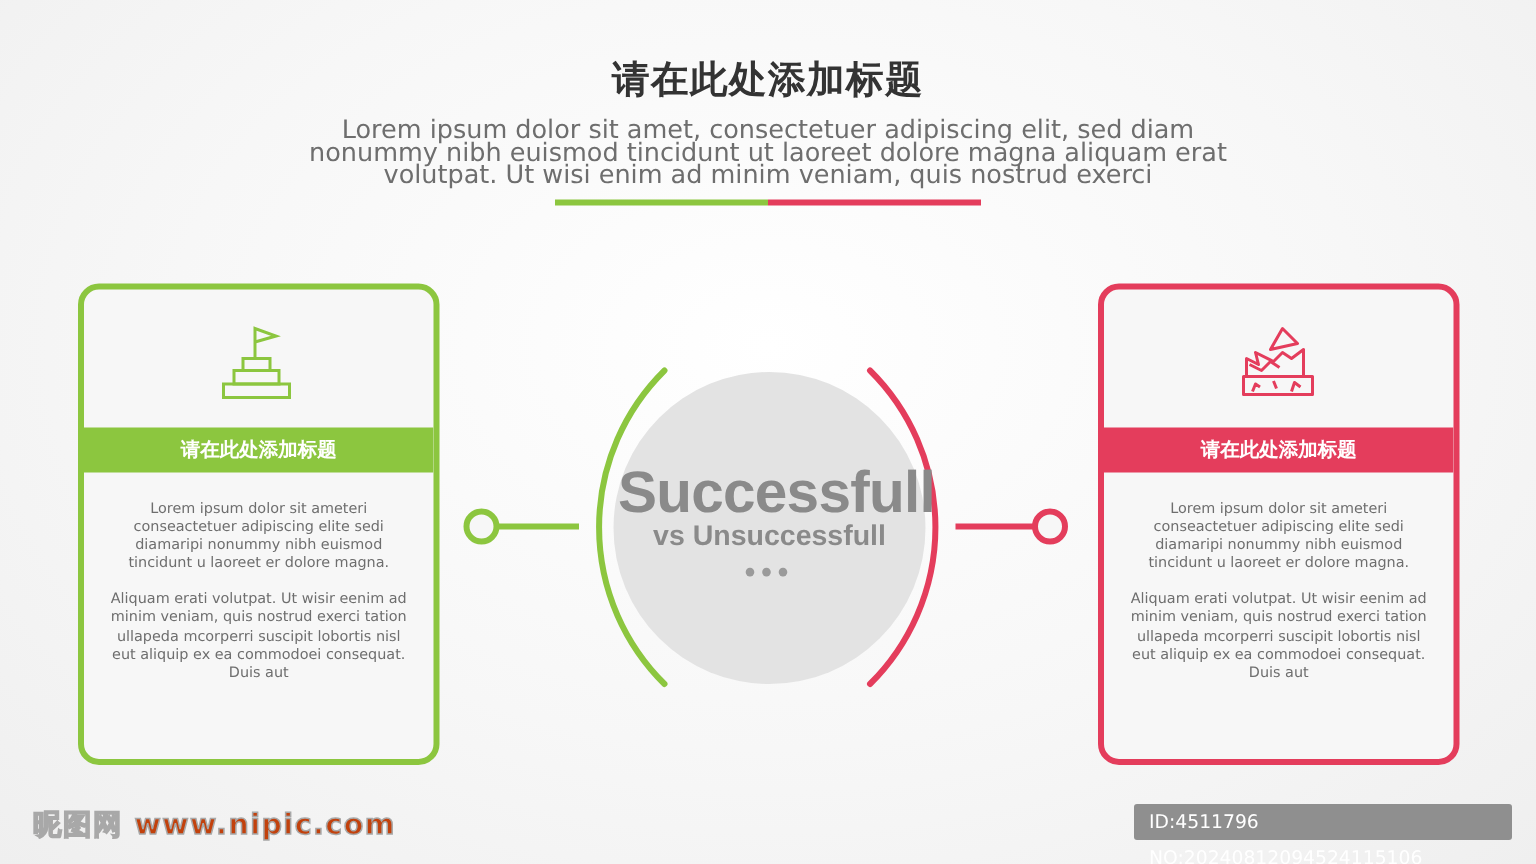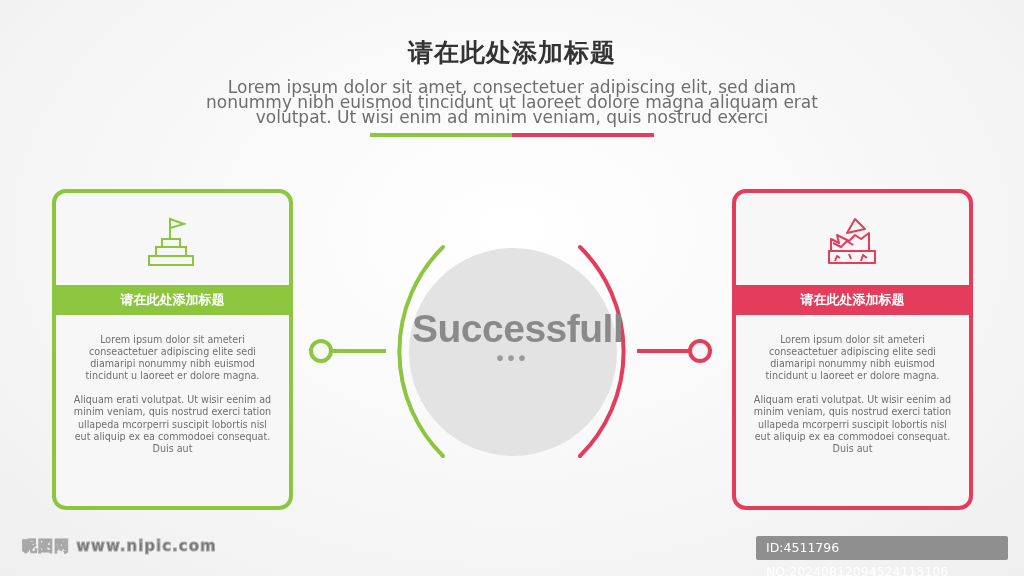--- a/index.html
+++ b/index.html
@@ -54,21 +54,21 @@
     .center-text {
       position: absolute; left: 412px; top: 312px; width: 202px;
       text-align: center; color: #8a8a8a; font-weight: bold;
     }
     .center-text .l1 { font-size: 39px; line-height: 34px; letter-spacing: -0.5px; }
     .center-text .l2 { font-size: 19px; line-height: 24px; }
     .center-text .dots { font-size: 20px; line-height: 20px; letter-spacing: 4px; margin-top: 2px; color: #9a9a9a; }
 
     .wm-left {
       position: absolute; left: 22px; top: 537px;
-      font-size: 15px; font-weight: bold; color: #737373;
+      font-size: 19px; font-weight: bold; color: #c2410c;
       -webkit-text-stroke: 1px #a8a8a8; letter-spacing: 1px;
       font-family: "DejaVu Sans", sans-serif;
     }
     .wm-right {
       position: absolute; left: 756px; top: 536px; width: 252px; height: 24px;
       background: #8f8f8f; border-radius: 2px; color: #ffffff;
       font-size: 12.5px; line-height: 24px; padding-left: 10px;
       font-family: "DejaVu Sans", sans-serif;
     }
   </style>
@@ -89,20 +89,21 @@
 
   <line x1="332" y1="351" x2="386" y2="351" stroke="#8cc63f" stroke-width="4"></line>
   <circle cx="321" cy="351" r="10" fill="#f7f7f7" stroke="#8cc63f" stroke-width="4"></circle>
 
   <line x1="637" y1="351" x2="689" y2="351" stroke="#e43d5c" stroke-width="4"></line>
   <circle cx="700" cy="351" r="10" fill="#f7f7f7" stroke="#e43d5c" stroke-width="4"></circle>
 </svg>
 
 <div class="center-text">
   <div class="l1">Successfull</div>
+  <div class="l2">vs Unsuccessfull</div>
   <div class="dots">•••</div>
 </div>
 
 <div class="card left" style="border-color:#8cc63f">
   <div class="icon-wrap">
     <svg width="56" height="56" viewBox="0 0 56 56" fill="none" stroke="#8cc63f" stroke-width="2">
       <path d="M25 24 V4 L39 9 L25 13"></path>
       <rect x="17" y="24" width="18" height="8"></rect>
       <rect x="11" y="32" width="30" height="9"></rect>
       <rect x="4" y="41" width="44" height="9"></rect>

